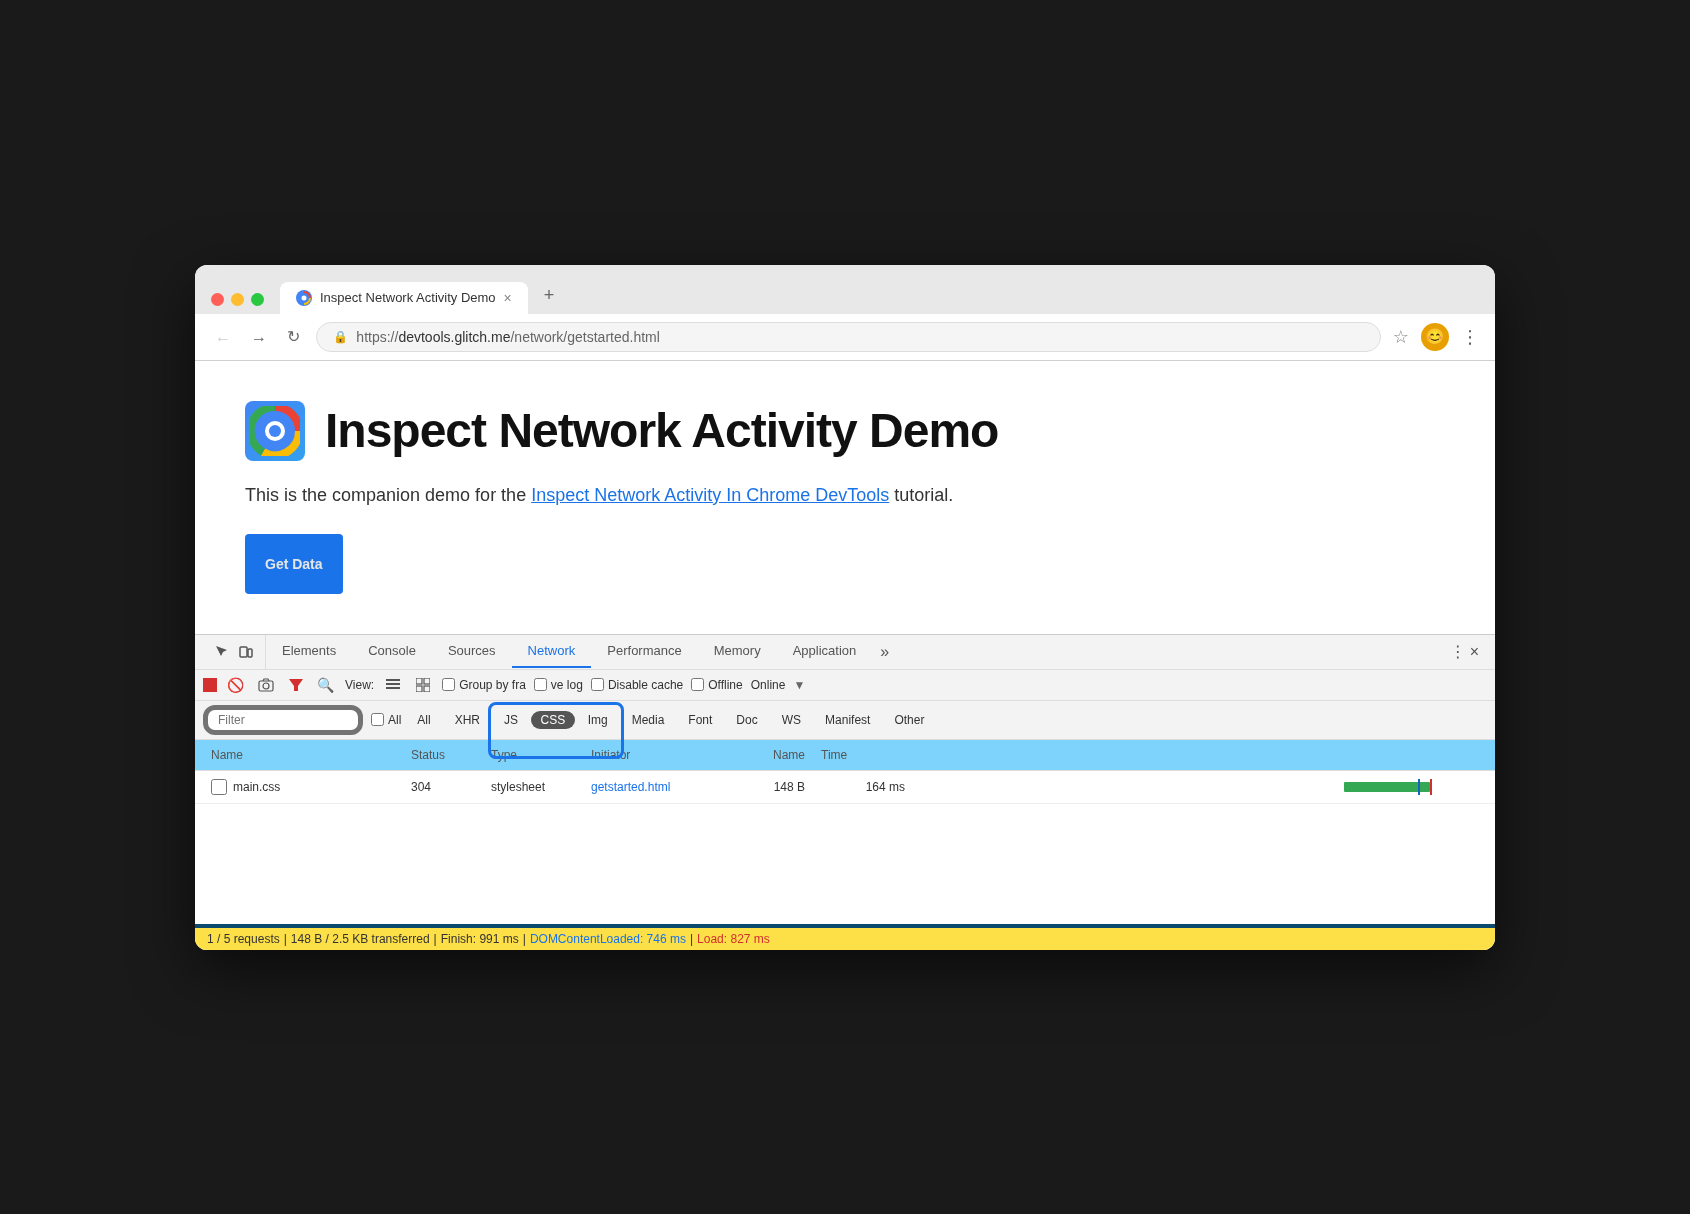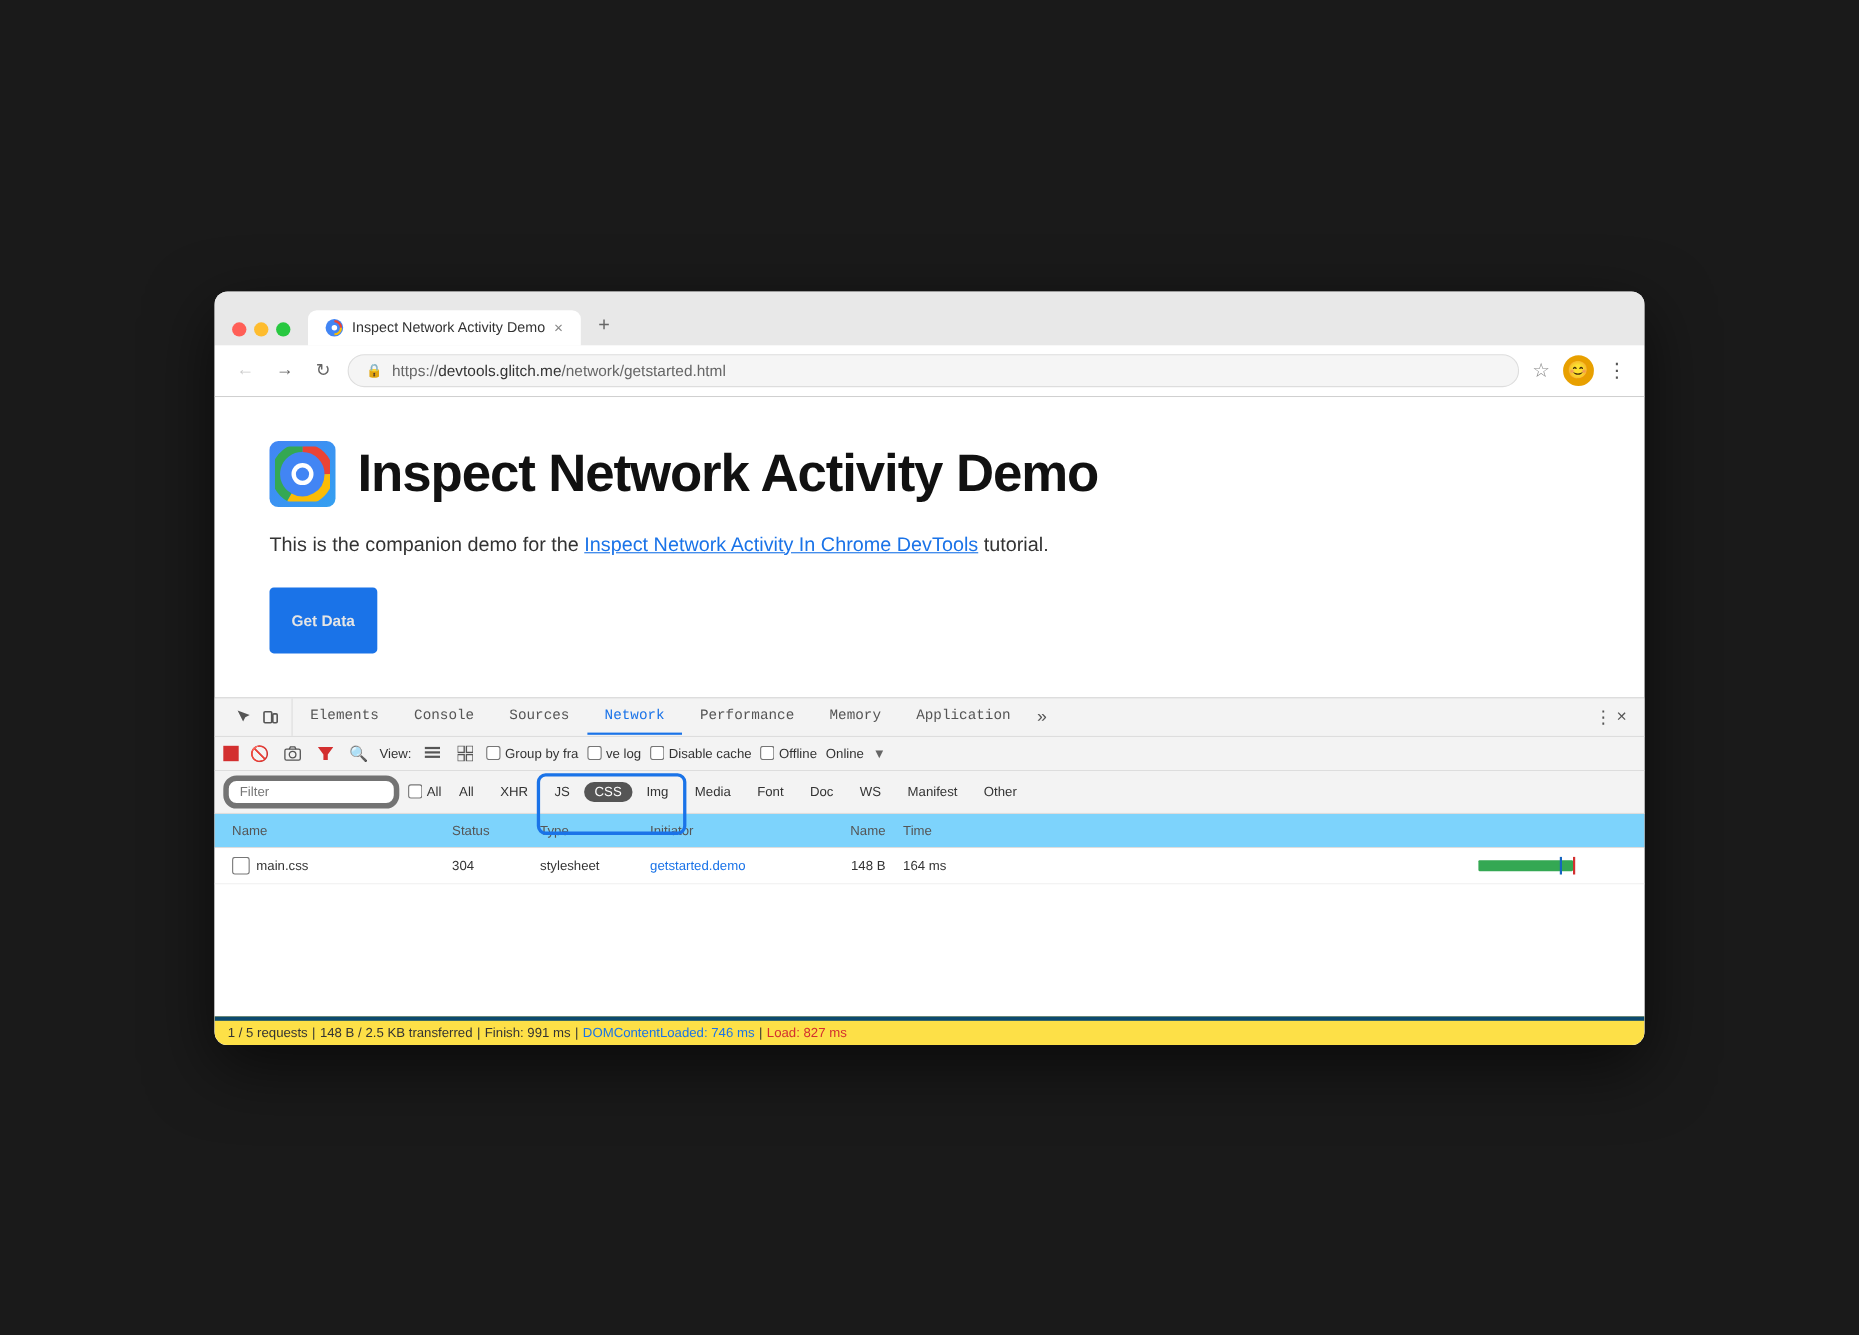--- a/index.html
+++ b/index.html
@@ -205,21 +205,20 @@
       align-items: center;
       flex: 1;
     }
     .dt-tab {
       padding: 8px 16px;
       font-size: 13px;
       color: #555;
       cursor: pointer;
       border-bottom: 2px solid transparent;
       white-space: nowrap;
-      font-family: Liberation Mono, monospace;
     }
     .dt-tab.active {
       color: #1a73e8;
       border-bottom: 2px solid #1a73e8;
     }
     .dt-more { padding: 8px; color: #555; cursor: pointer; }
     .dt-actions {
       display: flex;
       align-items: center;
       gap: 4px;
@@ -325,21 +324,21 @@
       padding: 4px 8px;
       background: white;
     }
     .td { padding: 4px 8px; }
     .td-name { width: 200px; display: flex; align-items: center; gap: 6px; }
     .td-checkbox { width: 16px; height: 16px; }
     .td-status { width: 80px; }
     .td-type { width: 100px; }
     .td-initiator { width: 150px; color: #1a73e8; }
     .td-size { width: 80px; text-align: right; }
-    .td-time { width: 100px; text-align: left; }
+    .td-time { width: 100px; text-align: right; }
     .td-waterfall { flex: 1; position: relative; height: 16px; }
     .waterfall-bar {
       position: absolute;
       height: 10px;
       top: 3px;
       border-radius: 1px;
     }
     .waterfall-line-blue {
       position: absolute;
       width: 2px;
@@ -571,21 +570,21 @@
     </div>
 
     <div>
       <div class="network-table-row">
         <div class="td td-name">
           <input type="checkbox" class="td-checkbox" style="">
           <span>main.css</span>
         </div>
         <div class="td td-status">304</div>
         <div class="td td-type">stylesheet</div>
-        <div class="td td-initiator">getstarted.demo</div>
+        <div class="td td-initiator">getstarted.html</div>
         <div class="td td-size">148 B</div>
         <div class="td td-time">164 ms</div>
         <div class="td td-waterfall">
           <div class="waterfall-bar" style="left:75%;width:15%;background:#34a853;"></div>
           <div class="waterfall-line-blue" style="left:88%;"></div>
           <div class="waterfall-line-red" style="left:90%;"></div>
         </div>
       </div>
 
       <div class="network-empty-rows"></div>

